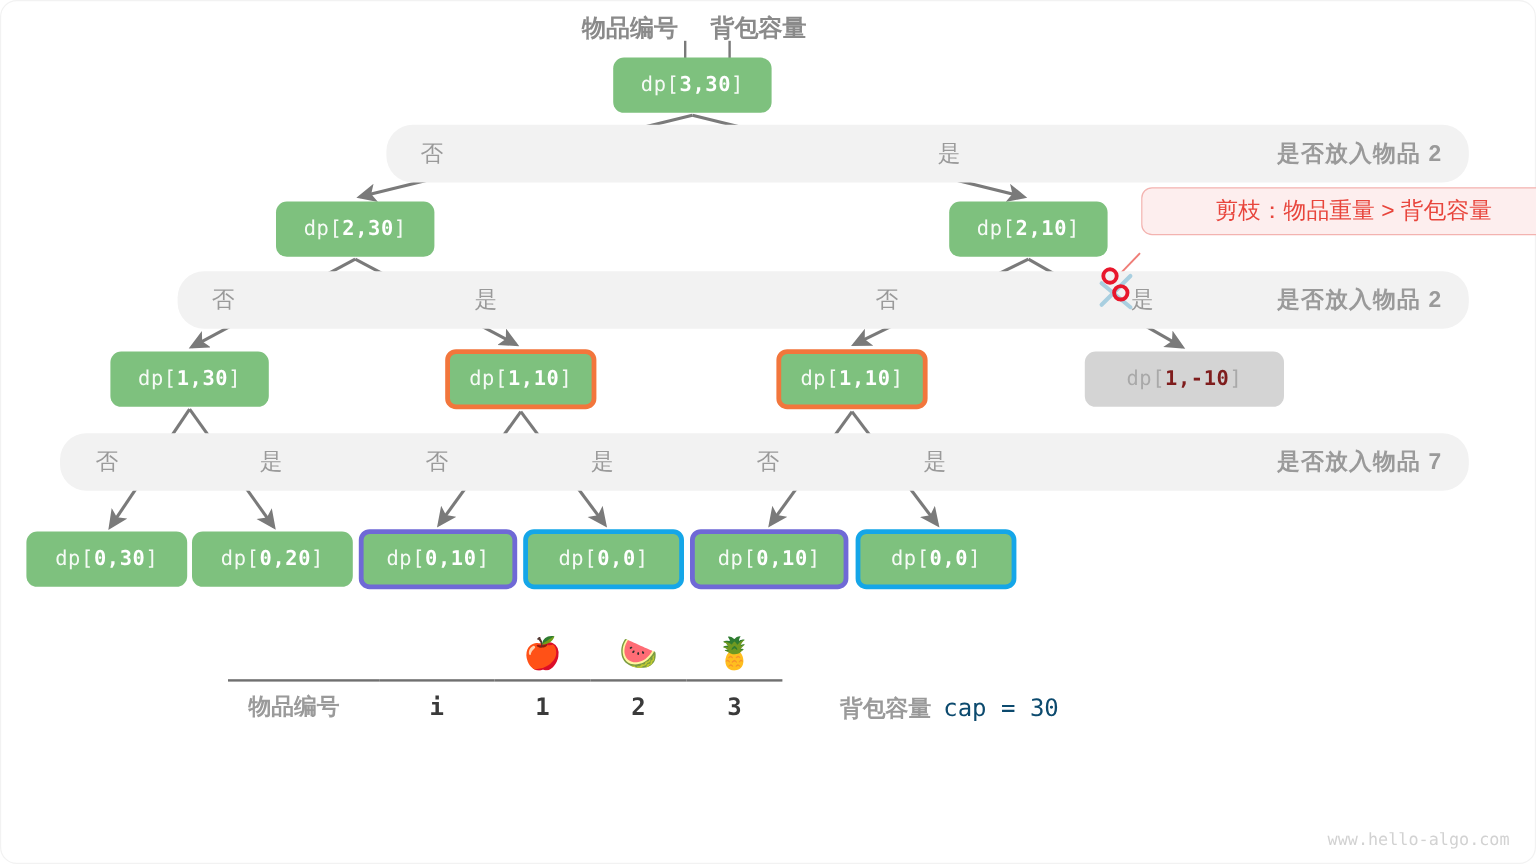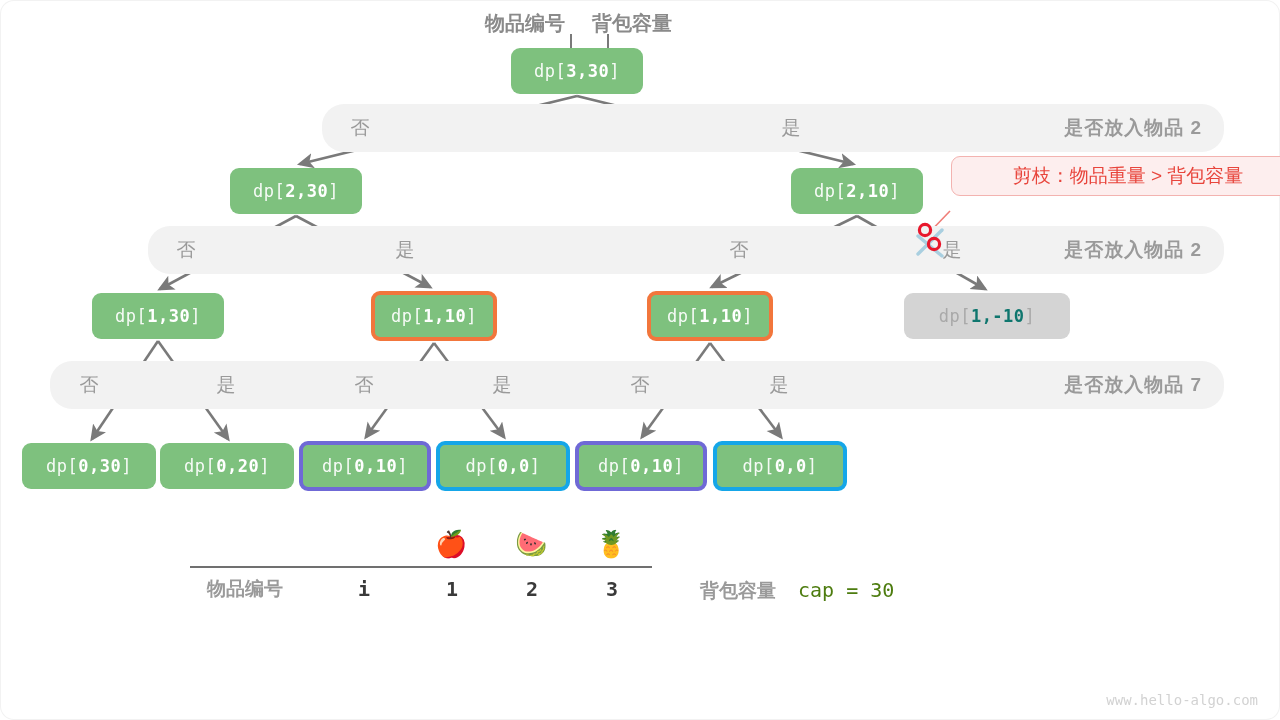--- a/index.html
+++ b/index.html
@@ -21,21 +21,21 @@
   
   .node{position:absolute;display:flex;align-items:center;justify-content:center;
         border-radius:9px;box-sizing:border-box;color:#ffffff;
         font-family:"DejaVu Sans Mono","Liberation Mono",monospace;
         font-size:17px;letter-spacing:.5px;white-space:nowrap;}
   .node.green{background:#7ec17e;}
   .node.gray{background:#d4d4d4;color:#9a9a9a;}
   .node .d{font-weight:normal;opacity:.93;}
   .node .b{font-weight:bold;}
   .node.gray .d{color:#a6a6a6;}
-  .node.gray .b{color:#0f766e;}
+  .node.gray .b{color:#7f1d1d;}
   .bd-orange{border:4px solid #f2763c;}
   .bd-violet{border:4px solid #6f69d6;}
   .bd-cyan{border:4px solid #15a6e8;}
 
   
   .toplabel{position:absolute;color:#8a8a8a;font-weight:bold;font-size:20px;
             white-space:nowrap;}
   
   .prune{position:absolute;border:1.6px solid #f3b3b0;background:#fdeeee;
          border-radius:9px;color:#e8453c;font-size:19px;
@@ -48,21 +48,21 @@
   .tbl td{padding:0;text-align:center;vertical-align:middle;}
   .rowhead{color:#9a9a9a;font-weight:bold;font-size:19px;text-align:right;
            padding-right:16px !important;white-space:nowrap;}
   .mono{font-family:"DejaVu Sans Mono","Liberation Mono",monospace;
         font-size:20px;color:#3a3a3a;}
   .mono.bold{font-weight:bold;}
   .emoji{font-size:26px;line-height:1;}
   .cap{position:absolute;white-space:nowrap;}
   .cap .lab{color:#9a9a9a;font-weight:bold;font-size:19px;}
   .cap .val{font-family:"DejaVu Sans Mono","Liberation Mono",monospace;
-            font-size:20px;color:#4d7c0f;margin-left:22px;}
+            font-size:20px;color:#0c4a6e;margin-left:10px;}
   .wm{position:absolute;right:22px;bottom:12px;color:#d2d2d2;font-size:14px;
       font-family:"DejaVu Sans Mono","Liberation Mono",monospace;}
 </style>
 </head>
 <body>
 
 <div id="canvas">
 
   <svg id="edges" viewBox="0 0 1280 720" xmlns="http://www.w3.org/2000/svg">
     <defs>

